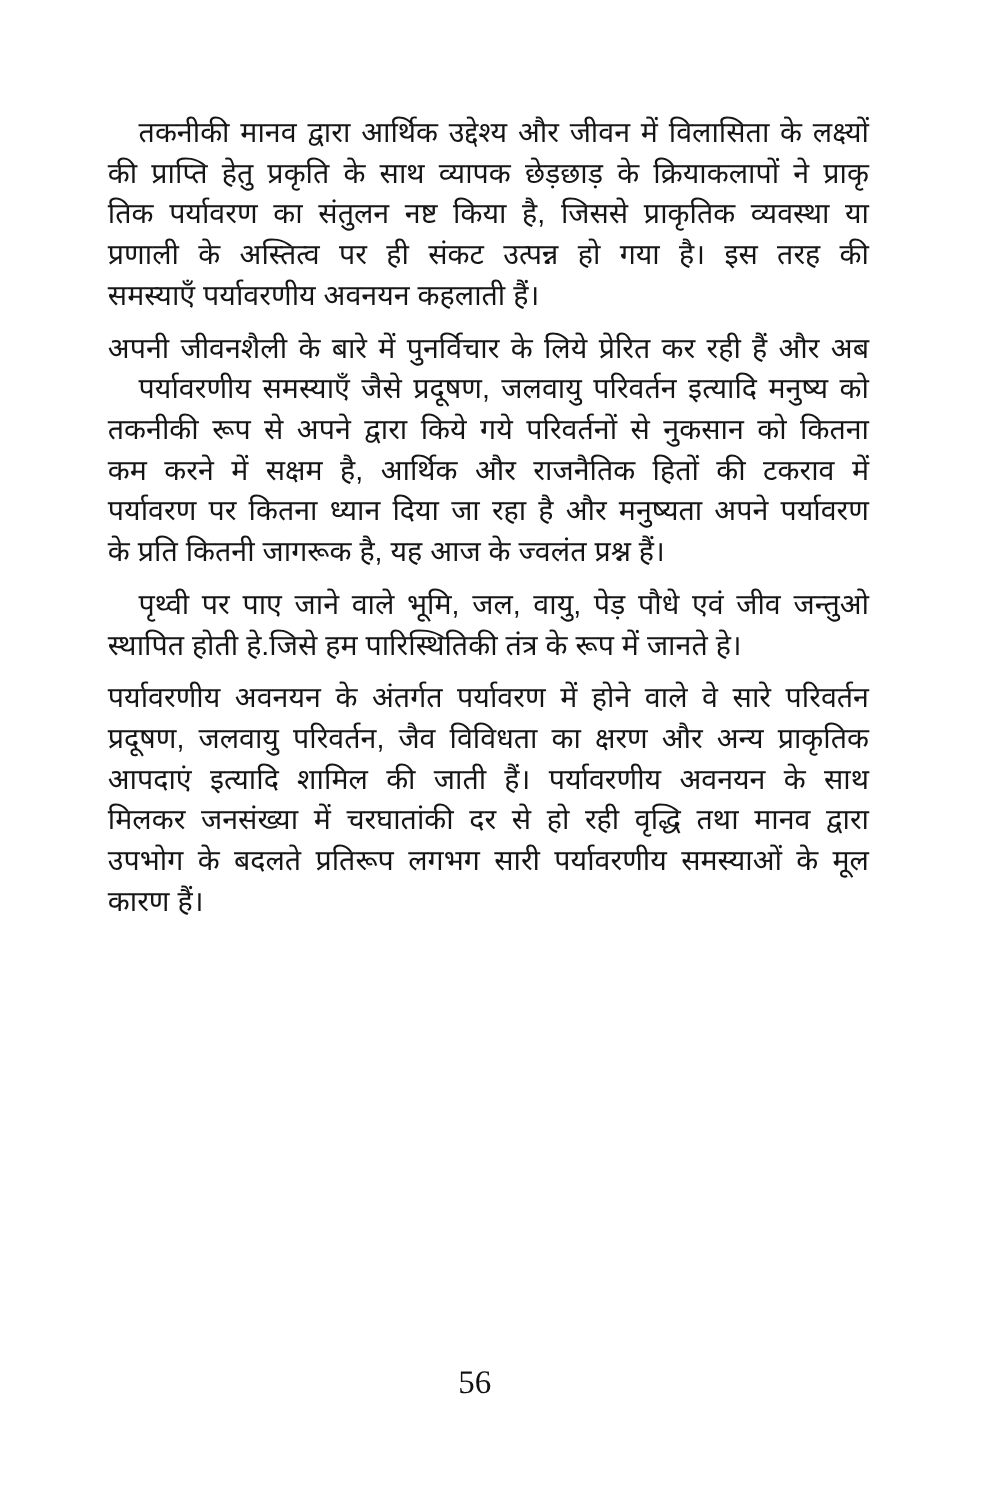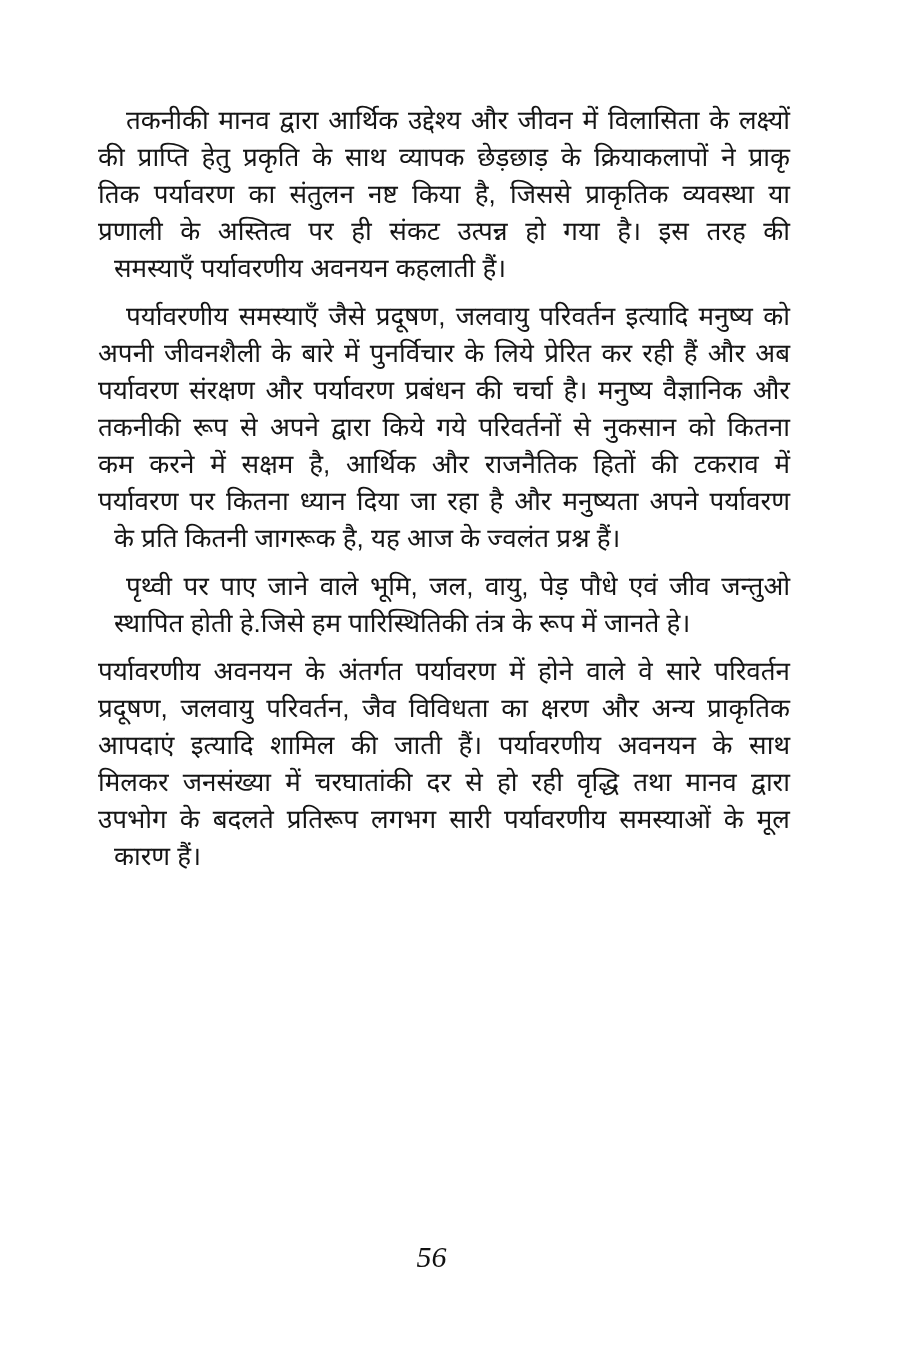--- a/index.html
+++ b/index.html
@@ -31,51 +31,48 @@
   .line {
     text-align: justify;
     text-align-last: justify;
     white-space: normal;
   }
   .line.first {
     text-indent: 28px;
   }
   .line.last {
     text-align-last: left;
-    margin-left: 16px;
   }
   .page-number {
     position: absolute;
     top: 1240px;
     left: 0;
     width: 100%;
     text-align: center;
     font-family: "Liberation Serif", "DejaVu Serif", serif;
     font-size: 30px;
     color: #111111;
-    font-style: italic;
   }
 </style>
 </head>
 <body>
 
 <div class="page">
   <main class="text-block">
 
   <div class="paragraph">
         <div class="line first">तकनीकी मानव द्वारा आर्थिक उद्देश्य और जीवन में विलासिता के लक्ष्यों</div>
         <div class="line">की प्राप्ति हेतु प्रकृति के साथ व्यापक छेड़छाड़ के क्रियाकलापों ने प्राकृ</div>
         <div class="line">तिक पर्यावरण का संतुलन नष्ट किया है, जिससे प्राकृतिक व्यवस्था या</div>
         <div class="line">प्रणाली के अस्तित्व पर ही संकट उत्पन्न हो गया है। इस तरह की</div>
         <div class="line last">समस्याएँ पर्यावरणीय अवनयन कहलाती हैं।</div>
       </div>
       <div class="paragraph">
+        <div class="line">अपनी जीवनशैली के बारे में पुनर्विचार के लिये प्रेरित कर रही हैं और अब</div>
         <div class="line first">पर्यावरणीय समस्याएँ जैसे प्रदूषण, जलवायु परिवर्तन इत्यादि मनुष्य को</div>
-        <div class="line">अपनी जीवनशैली के बारे में पुनर्विचार के लिये प्रेरित कर रही हैं और अब</div>
-        <div class="line">पर्यावरण संरक्षण और पर्यावरण प्रबंधन की चर्चा है। मनुष्य वैज्ञानिक और</div>
         <div class="line">तकनीकी रूप से अपने द्वारा किये गये परिवर्तनों से नुकसान को कितना</div>
         <div class="line">कम करने में सक्षम है, आर्थिक और राजनैतिक हितों की टकराव में</div>
         <div class="line">पर्यावरण पर कितना ध्यान दिया जा रहा है और मनुष्यता अपने पर्यावरण</div>
         <div class="line last">के प्रति कितनी जागरूक है, यह आज के ज्वलंत प्रश्न हैं।</div>
       </div>
       <div class="paragraph">
         <div class="line first">पृथ्वी पर पाए जाने वाले भूमि, जल, वायु, पेड़ पौधे एवं जीव जन्तुओ</div>
         <div class="line last">स्थापित होती हे.जिसे हम पारिस्थितिकी तंत्र के रूप में जानते हे।</div>
       </div>
       <div class="paragraph">

